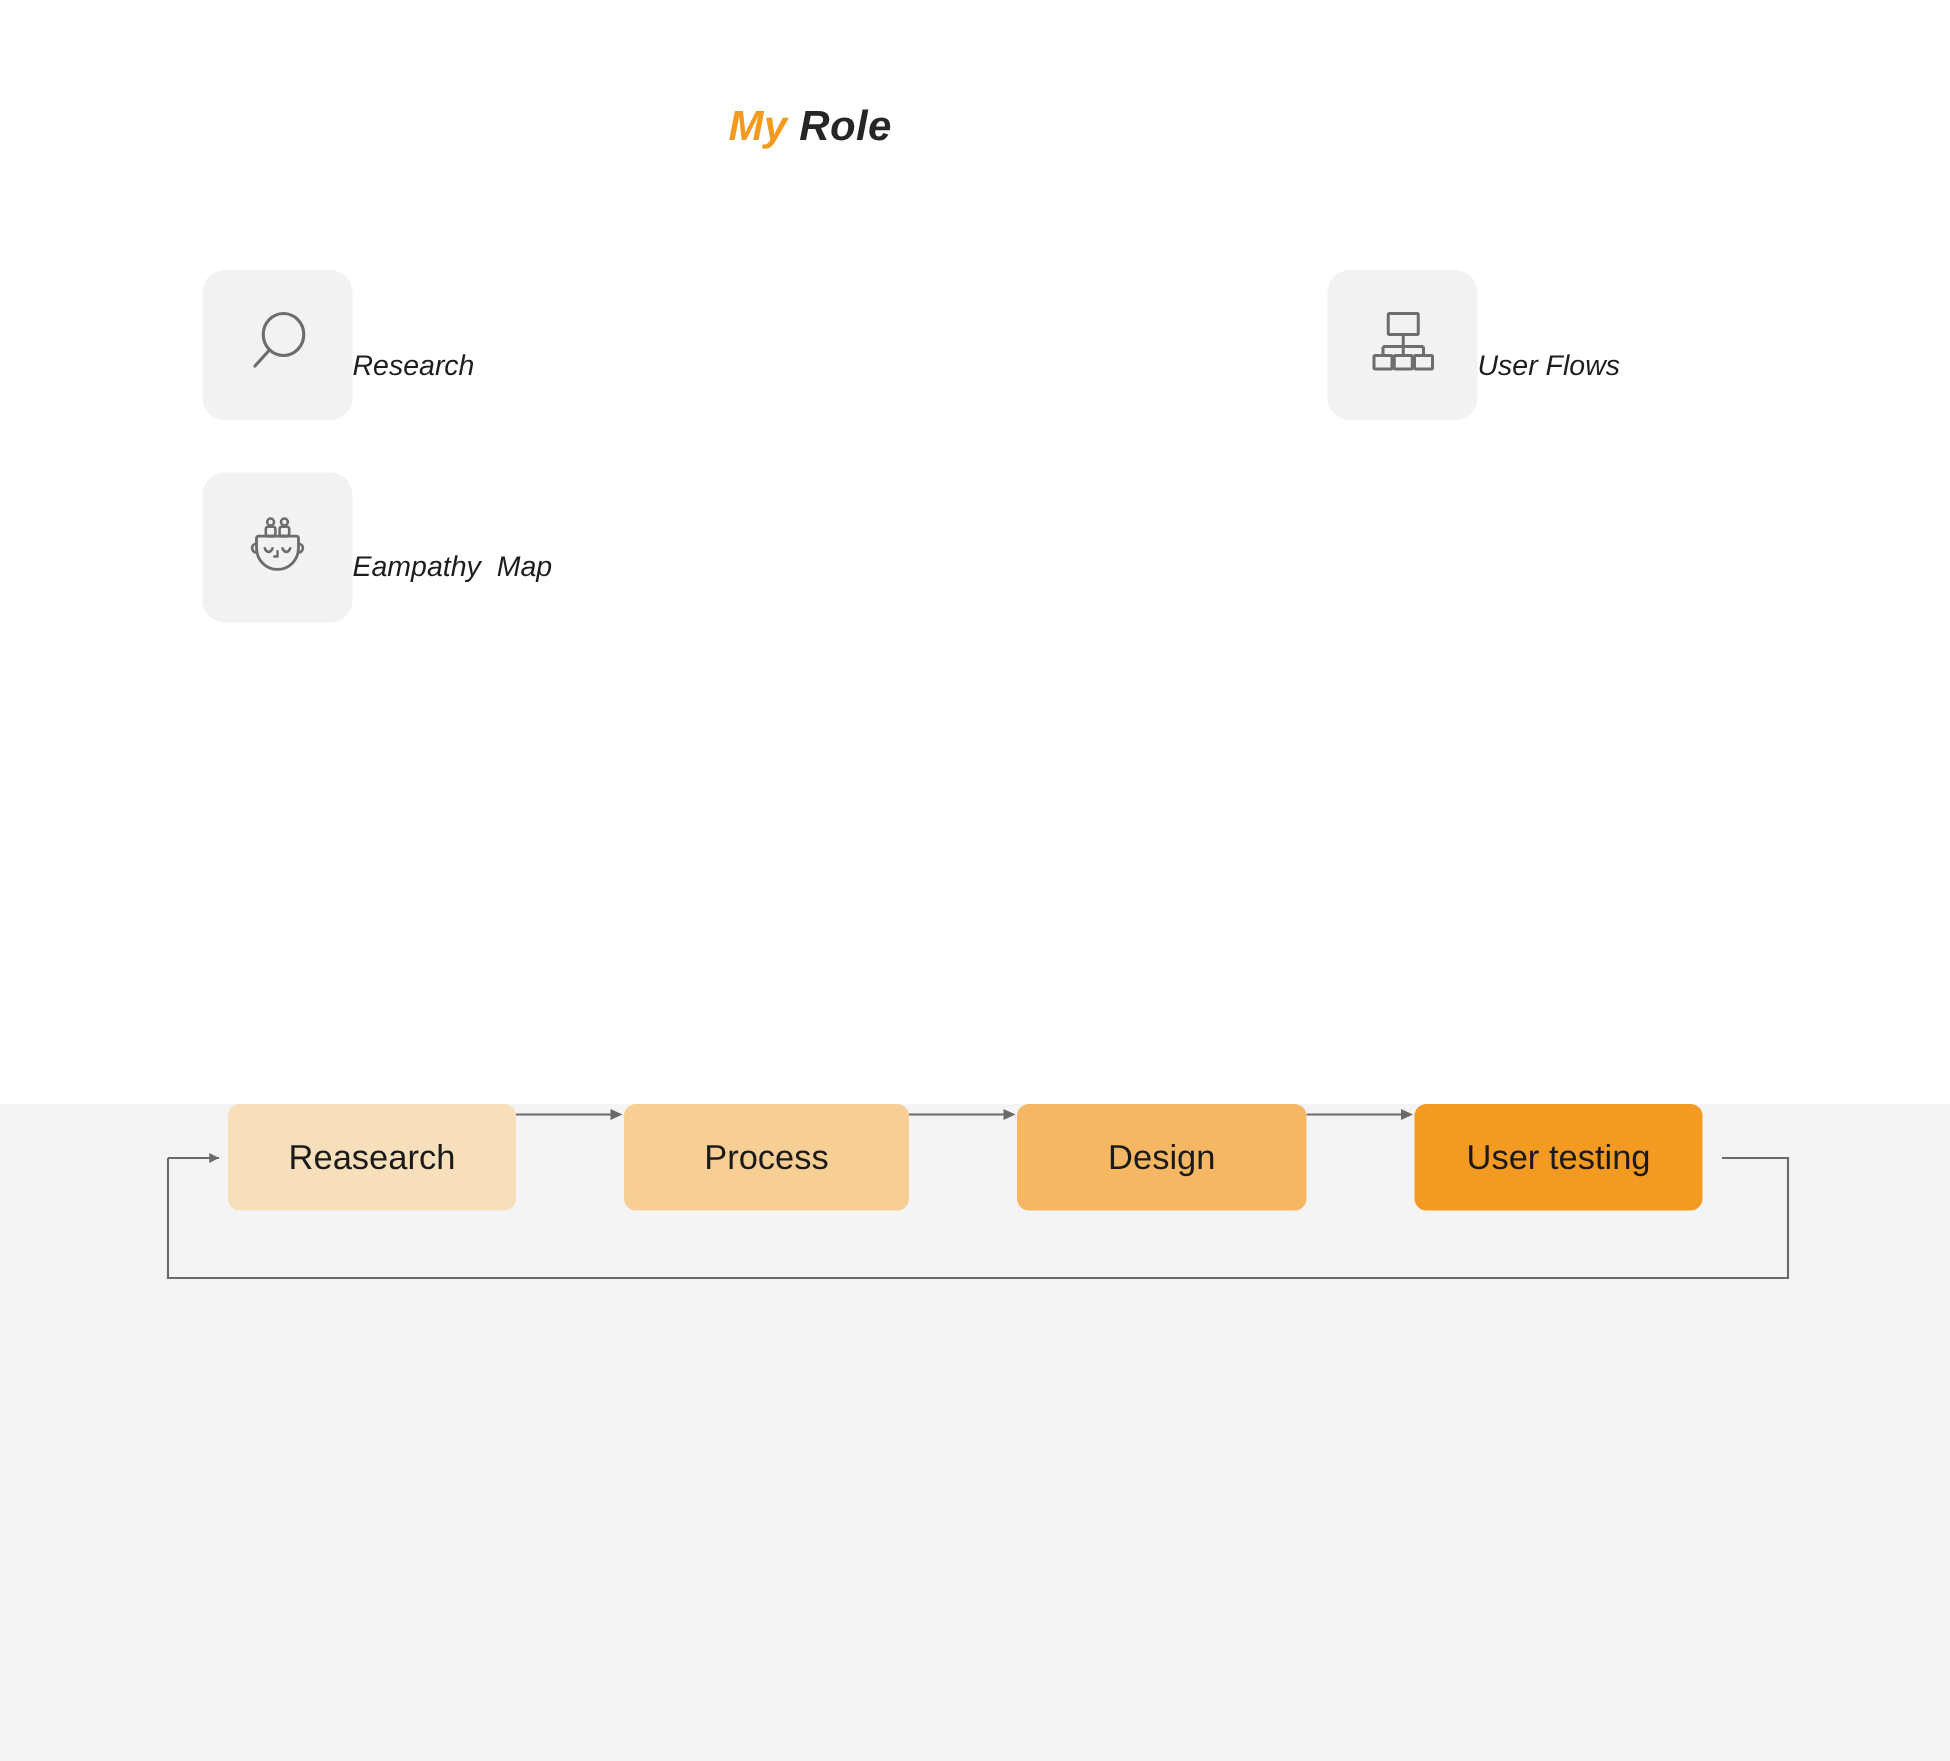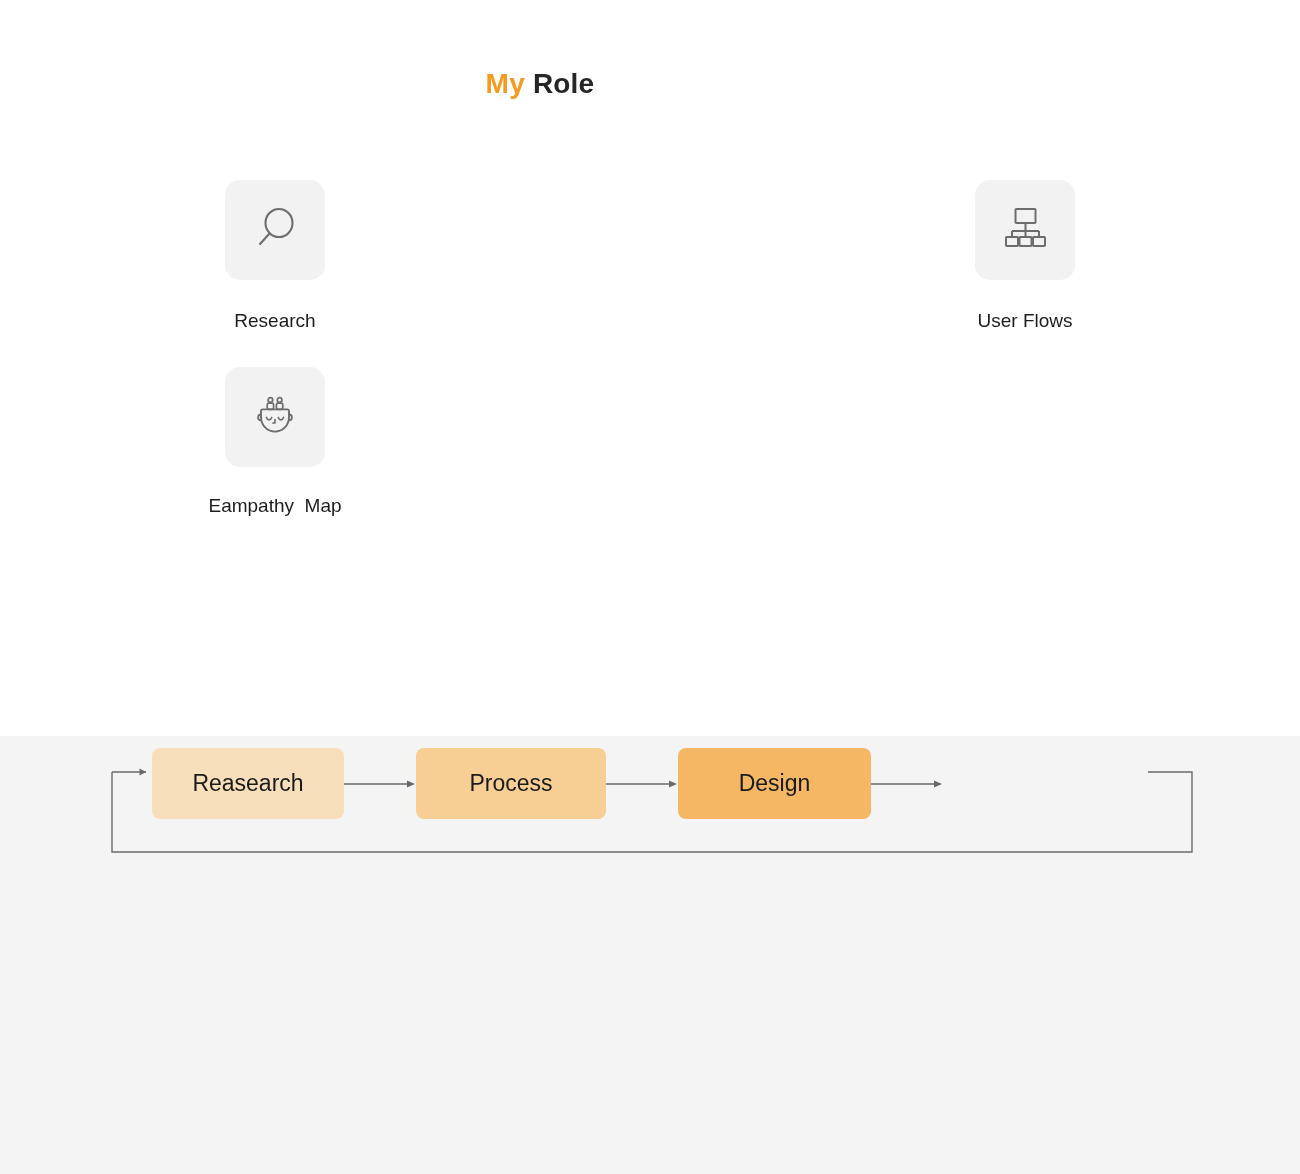--- a/index.html
+++ b/index.html
@@ -14,20 +14,21 @@
     overflow: hidden;
   }
 
   
   .role-section {
     position: relative;
     width: 1080px;
     height: 670px;
     background: #ffffff;
     box-sizing: border-box;
+    font-style: italic;
   }
   .section-title {
     text-align: center;
     font-size: 28px;
     font-weight: bold;
     letter-spacing: 0.2px;
     color: #262626;
     padding-top: 68px;
     margin: 0;
   }
@@ -45,21 +46,21 @@
     width: 1030px;
     margin: 0 auto;
     justify-content: space-between;
   }
   .role-row.row2 {
     margin-top: 35px;
   }
   .role-item {
     width: 280px;
     display: flex;
-    flex-direction: column;
+    flex-direction: row;
     align-items: center;
   }
   .icon-tile {
     width: 100px;
     height: 100px;
     border-radius: 15px;
     background: #F2F2F2;
     display: flex;
     align-items: center;
     justify-content: center;
@@ -90,23 +91,22 @@
   }
   .flow-wrap {
     position: relative;
     width: 1300px;
     height: 200px;
     margin-top: 66px;
   }
   .flow-row {
     position: absolute;
     left: 152px;
-    top: 12px;
-    display: flex;
-    align-items: center;
+    top: 0;
+    display: flex;
   }
   .flow-box {
     height: 71px;
     border-radius: 8px;
     display: flex;
     align-items: center;
     justify-content: center;
     font-size: 23px;
     color: #1a1a1a;
     box-sizing: border-box;
@@ -248,16 +248,19 @@
         <span>Design</span>
       </div>
 
       <div class="flow-arrow">
         <svg width="72" height="14" viewBox="0 0 72 14" fill="none">
           <line x1="0" y1="7" x2="64" y2="7" stroke="#6a6a6a" stroke-width="1.4"></line>
           <path d="M71 7 L63 3.4 L63 10.6 Z" fill="#6a6a6a"></path>
         </svg>
       </div>
 
+      <div class="flow-box" style="width:192px;background:#F39A23">
+        <span>User testing</span>
+      </div>
 
     </div>
   </div>
 </section>
 
 </body></html>

